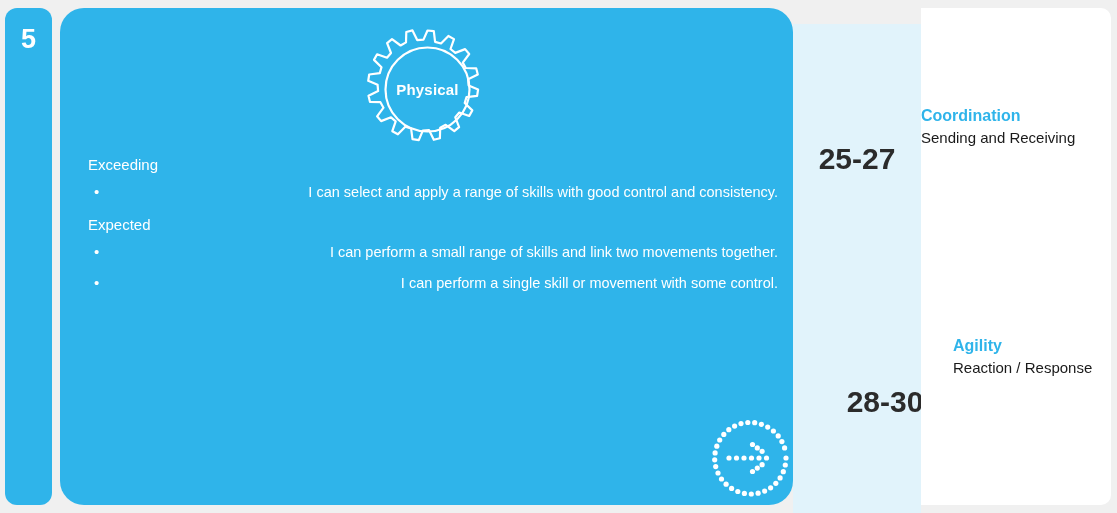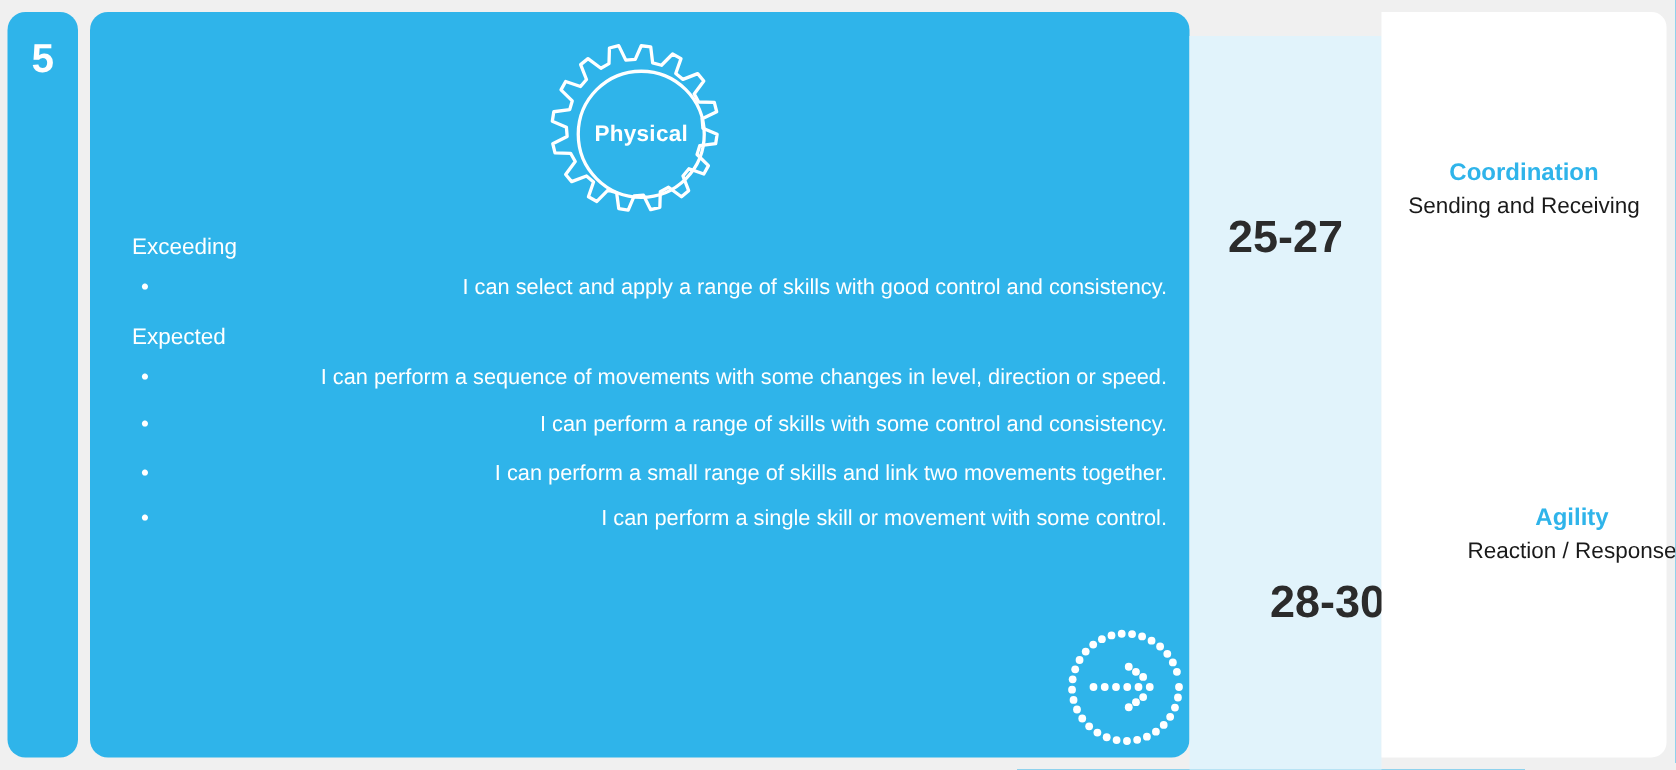--- a/index.html
+++ b/index.html
@@ -44,21 +44,21 @@
   }
 
   
   .blue-panel {
     position: absolute;
     left: 60px;
     top: 8px;
     width: 733px;
     height: 497px;
     background: #2fb4ea;
-    border-radius: 12px;
+    border-radius: 24px;
     box-sizing: border-box;
     overflow: hidden;
   }
 
   
   .gear-badge {
     position: absolute;
     left: 305px;
     top: 19px;
     width: 125px;
@@ -162,21 +162,21 @@
     width: 190px;
     height: 497px;
     background: #ffffff;
     border-top-right-radius: 10px;
     border-bottom-right-radius: 10px;
   }
   .strand-cell {
     position: absolute;
     left: 0;
     width: 190px;
-    text-align: center;
+    text-align: left;
   }
   .strand-cell-1 { top: 96px; }
   .strand-cell-2 { top: 326px; padding-left: 32px; }
   .strand-title {
     color: #2fb4ea;
     font-size: 16px;
     font-weight: bold;
     line-height: 1.45;
   }
   .strand-sub {
@@ -210,24 +210,20 @@
 
       <div class="criteria-group">
         <div class="criteria-heading">Exceeding</div>
         <ul class="criteria-list">
           <li class="criteria-item">I can select and apply a range of skills with good control and consistency.</li>
         </ul>
       </div>
 
       <div class="criteria-group">
         <div class="criteria-heading">Expected</div>
-        <ul class="criteria-list">
-          <li class="criteria-item">I can perform a sequence of movements with some changes in level, direction or speed.</li>
-          <li class="criteria-item">I can perform a range of skills with some control and consistency.</li>
-        </ul>
       </div>
 
       <div class="criteria-group">
         <ul class="criteria-list">
           <li class="criteria-item">I can perform a small range of skills and link two movements together.</li>
           <li class="criteria-item">I can perform a single skill or movement with some control.</li>
         </ul>
       </div>
     </div>
 

